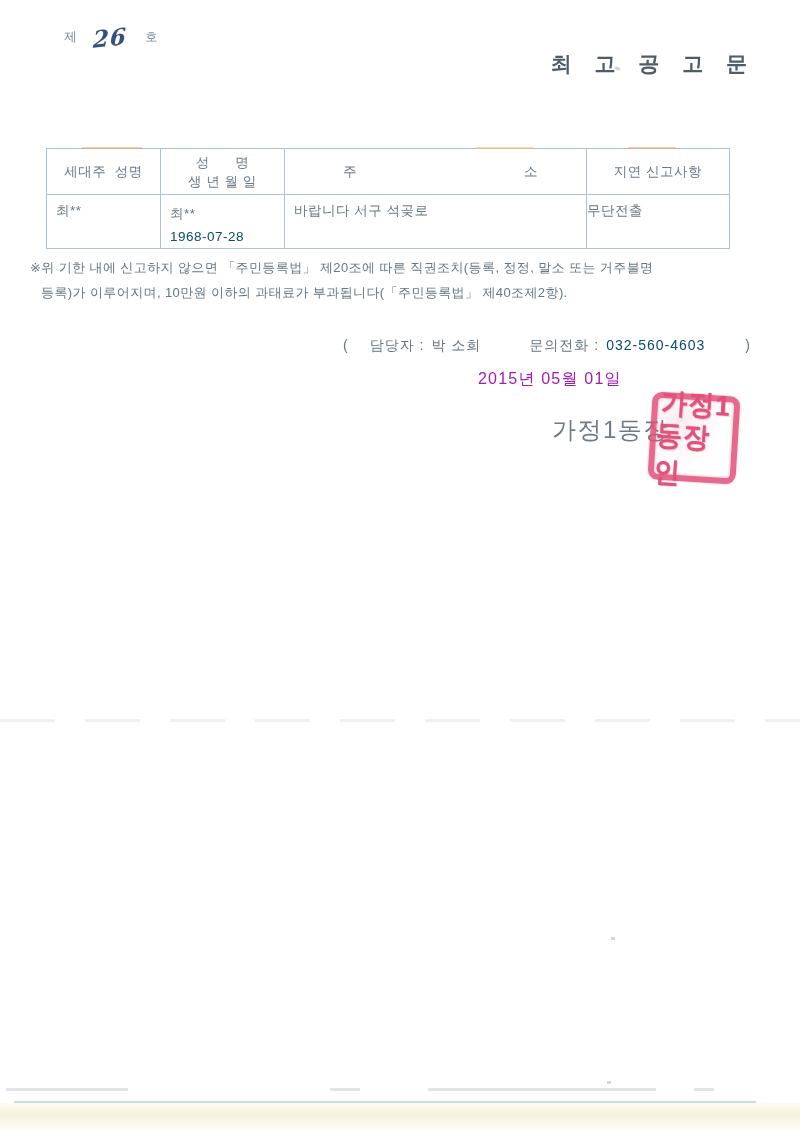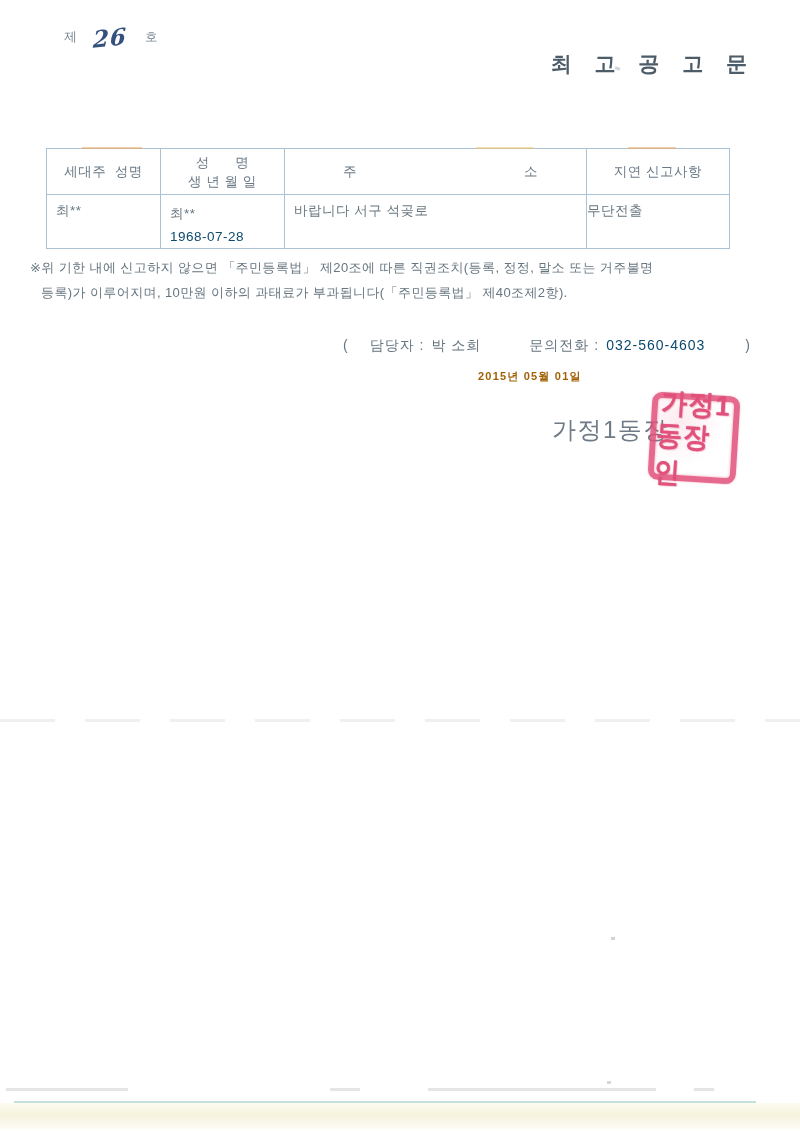--- a/index.html
+++ b/index.html
@@ -95,22 +95,22 @@
   }
   .contact .manager { margin-left:21px; }
   .contact .m-name { margin-left:7px; }
   .contact .phone { margin-left:48px; }
   .contact .p-num { margin-left:7px; }
   .contact .close { margin-left:40px; }
 
   
   .issue-date {
     position:absolute; left:478px; top:369px;
-    font-size:11px; color:#a16207; letter-spacing:1.2px;
-    font-weight:700;
+    font-size:16px; color:#a21caf; letter-spacing:1.2px;
+    font-weight:400;
   }
 
   
   .signer {
     position:absolute; left:552px; top:414px;
     font-size:24px; color:#6e7a85; letter-spacing:1.5px;
   }
   .stamp {
     position:absolute; left:650px; top:394px;
     width:88px; height:88px;

